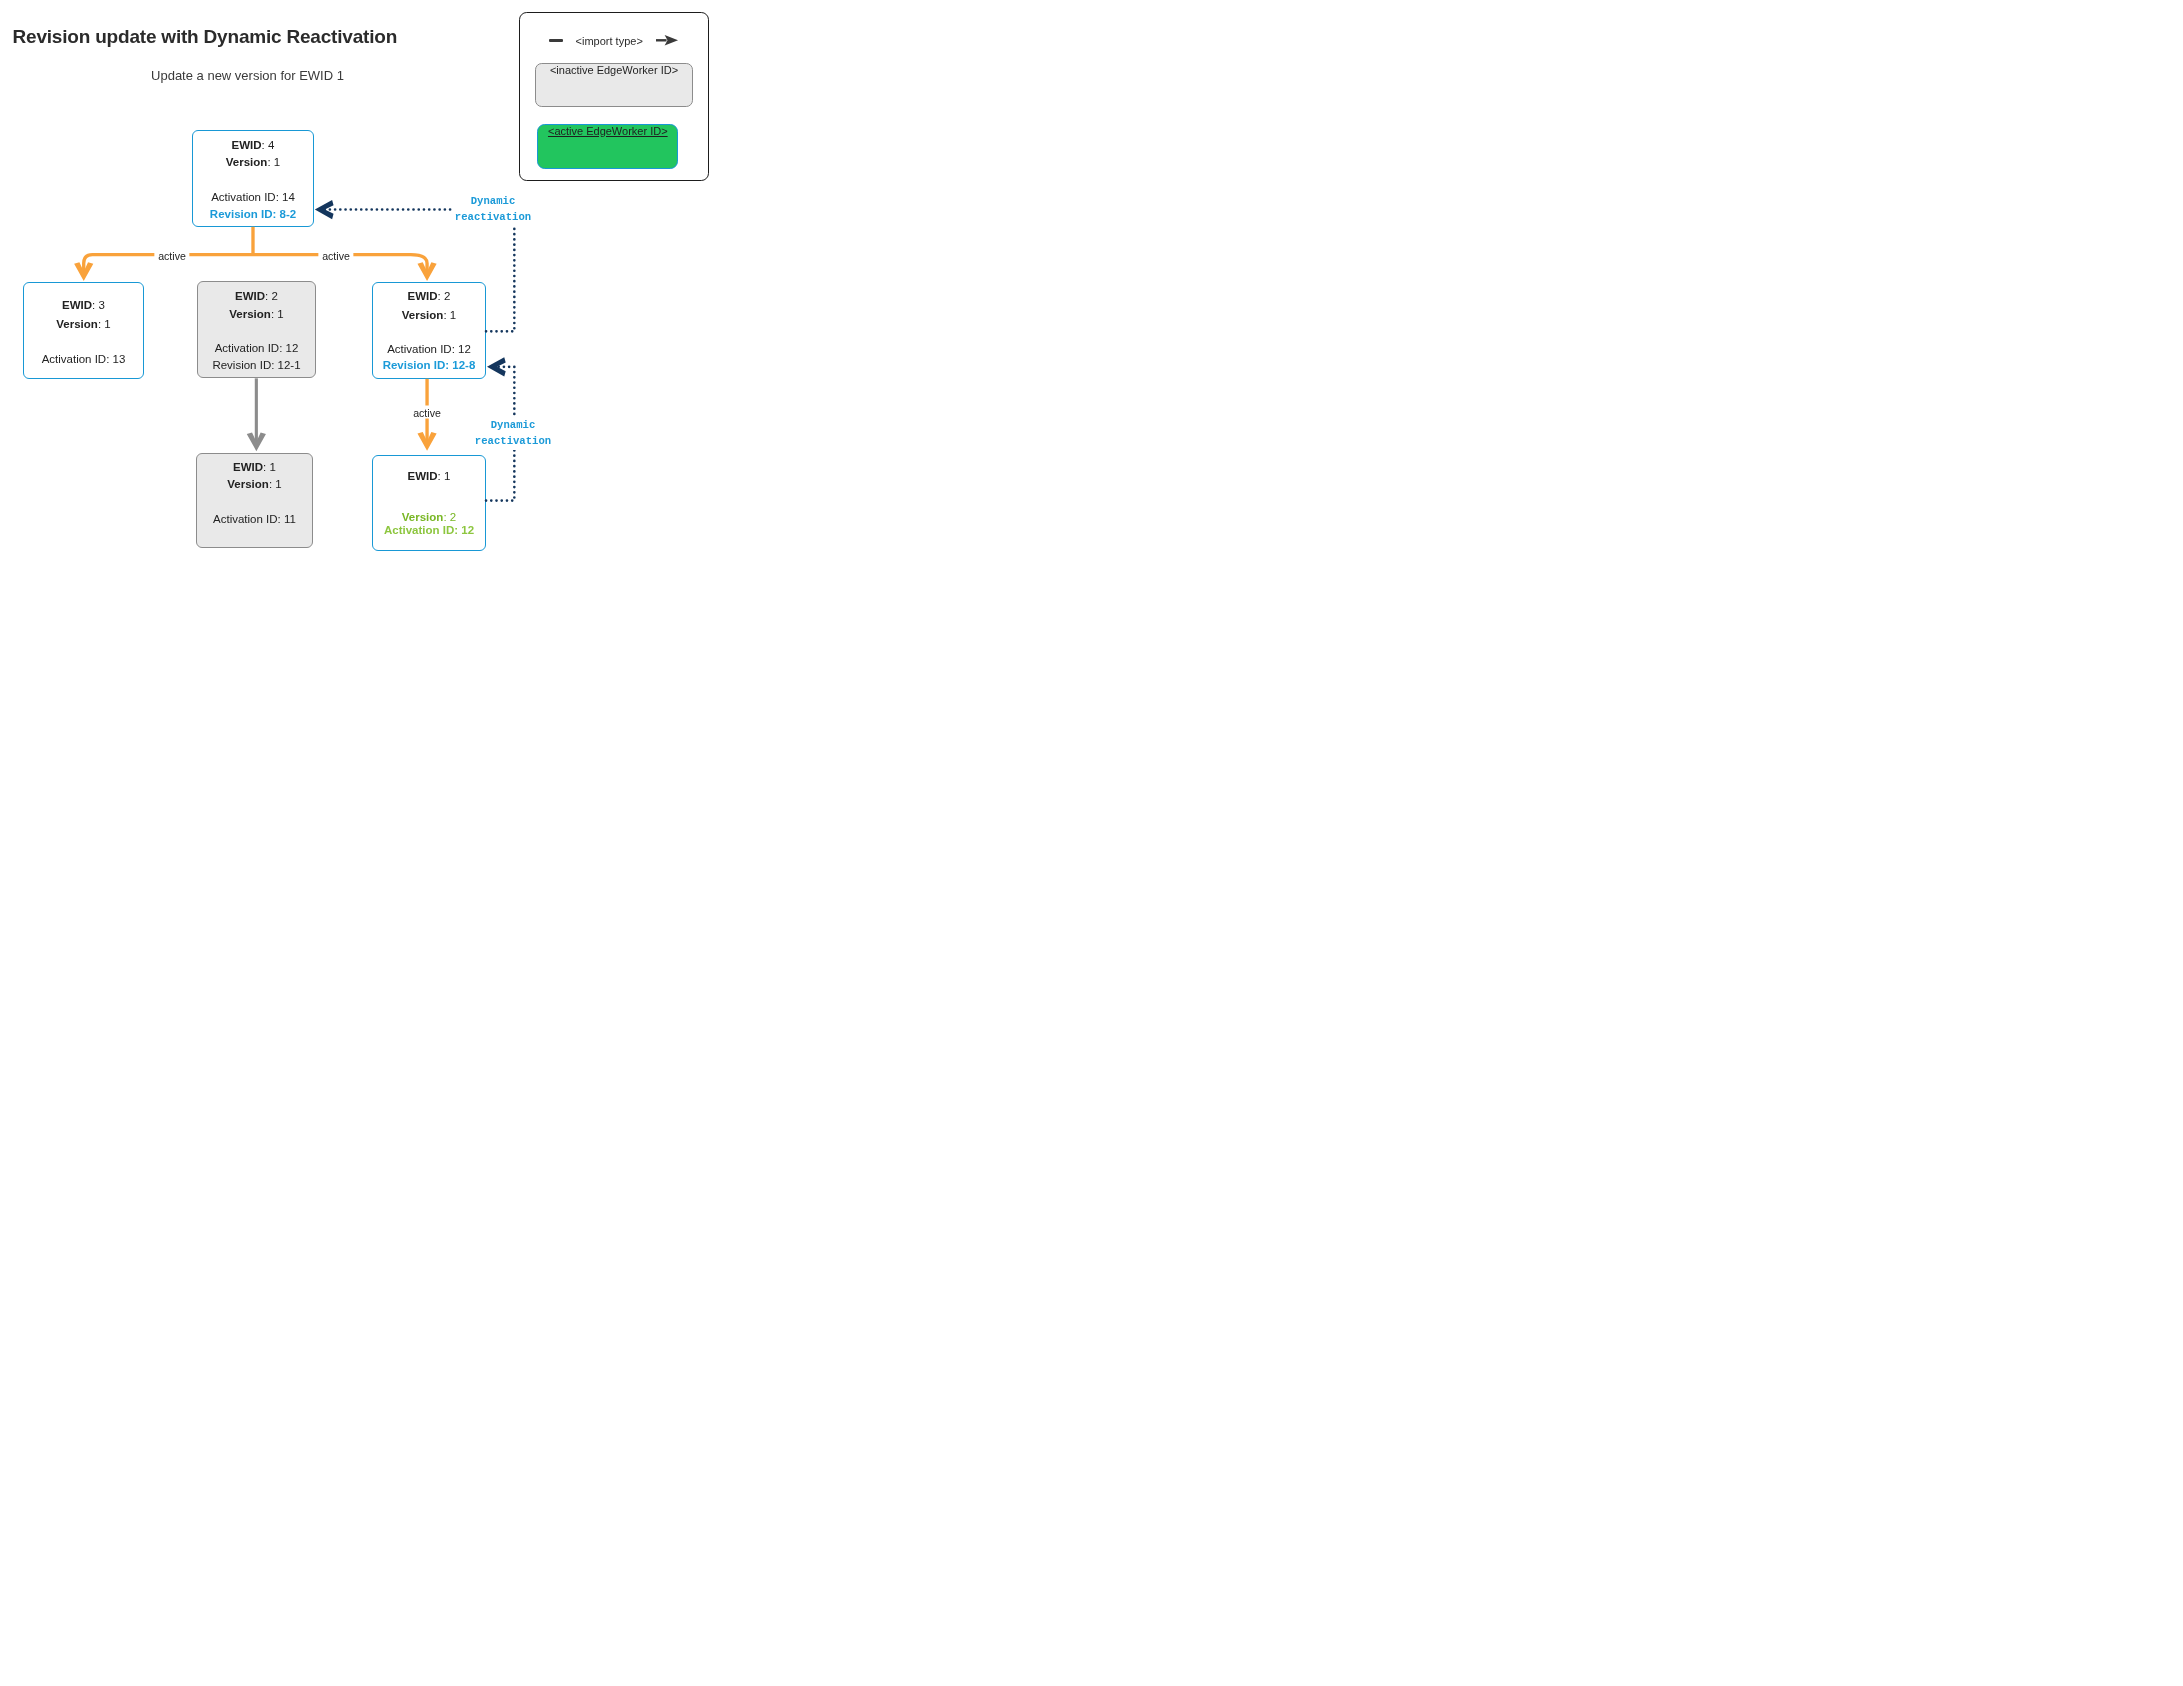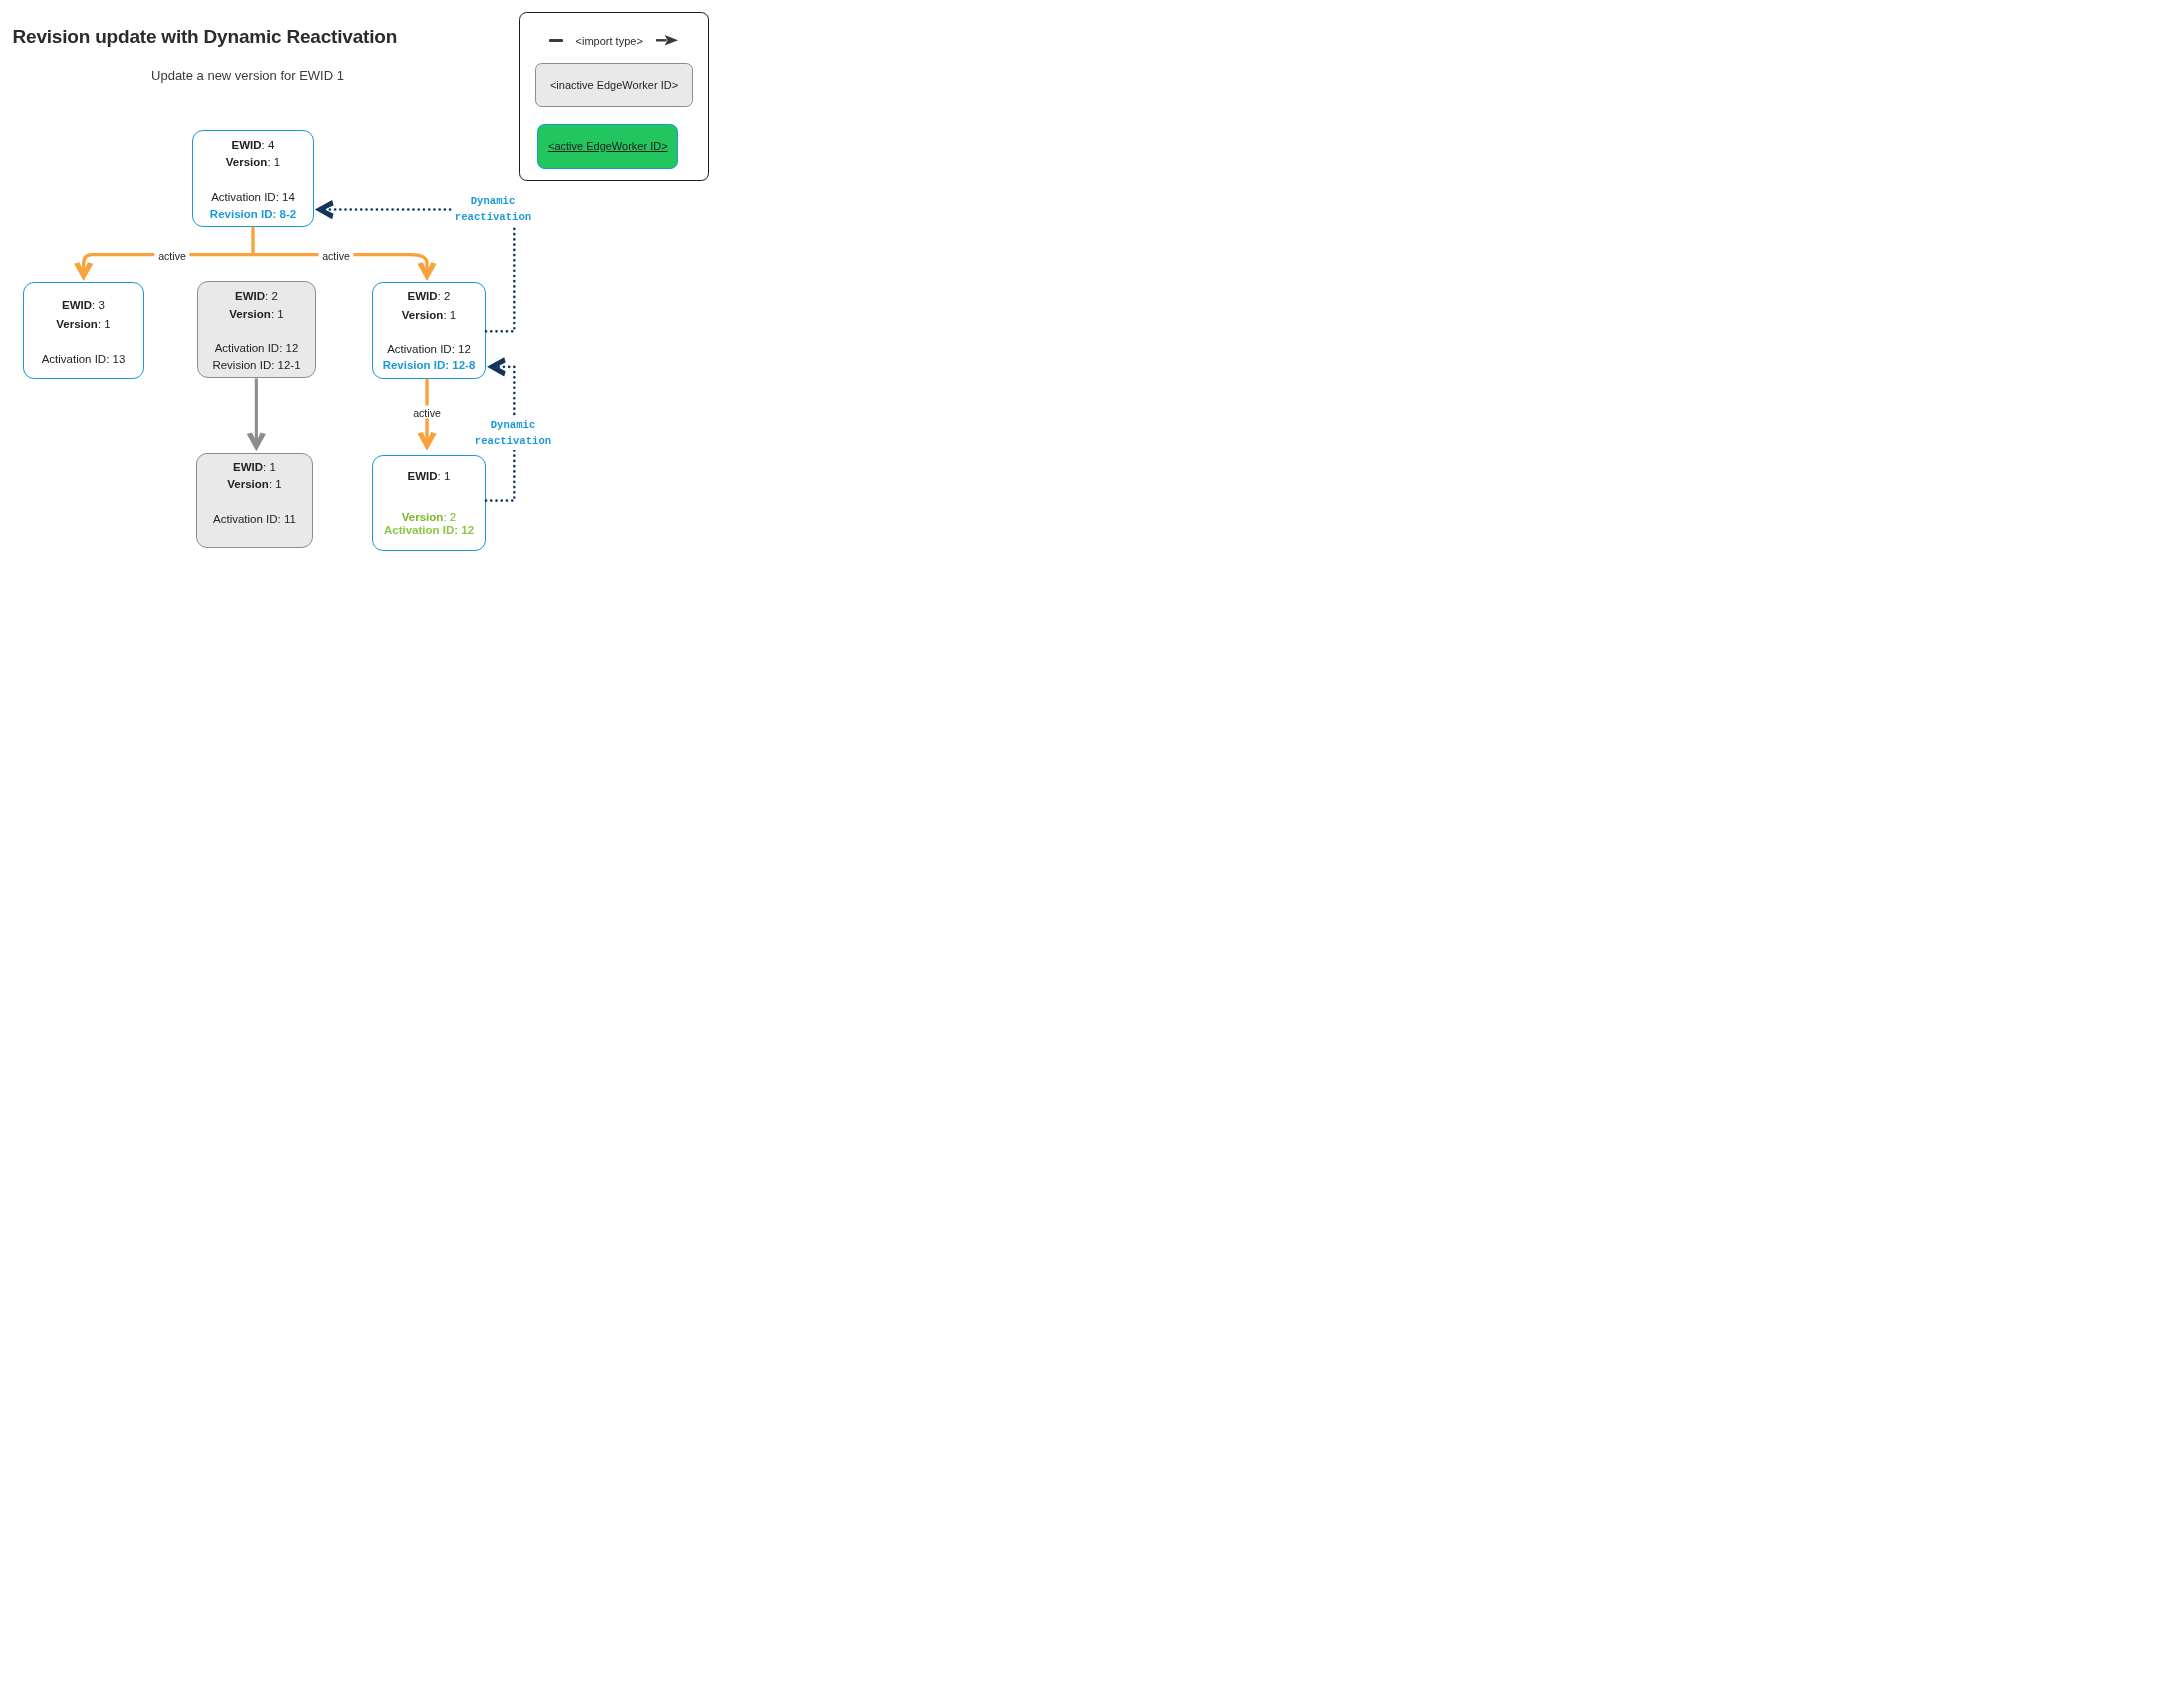--- a/index.html
+++ b/index.html
@@ -7,26 +7,26 @@
   #canvas{position:relative;width:728px;height:562px;background:#fff;overflow:hidden;}
 
   .title{position:absolute;left:12.5px;top:26px;font-size:19px;font-weight:bold;color:var(--text-dark);letter-spacing:-0.2px;}
   .subtitle{position:absolute;left:110px;top:68px;width:275px;text-align:center;font-size:13px;color:#3a3a3a;}
 
   
   .legend{position:absolute;left:519px;top:11.5px;width:190px;height:169px;border:1.7px solid #1d1d1d;border-radius:7.7px;box-sizing:border-box;background:#fff;}
   .legend-row1{position:absolute;left:0;top:22px;width:100%;display:flex;align-items:center;justify-content:center;gap:13px;}
   .legend-dash{width:13.4px;height:2.4px;background:#3a3a3a;border-radius:1px;}
   .legend-import{font-size:11px;color:#2b2b2b;}
-  .legend-box{position:absolute;box-sizing:border-box;display:flex;align-items:center;justify-content:center;font-size:11px;color:#1f1f1f;}
+  .legend-box{position:absolute;box-sizing:border-box;display:flex;justify-content:center;font-size:11px;color:#1f1f1f;}
   .legend-box.gray{left:15px;top:50px;width:158px;height:44px;background:var(--inactive-fill);border:1.4px solid var(--inactive-border);border-radius:6.7px;}
   .legend-box.blue{left:17.3px;top:111px;width:141px;height:45px;background:#22c55e;border:1.4px solid var(--active-blue);border-radius:7.7px;text-decoration:underline;}
 
   
-  .node{position:absolute;box-sizing:border-box;border-radius:11px;background:#fff;z-index:2;}
+  .node{position:absolute;box-sizing:border-box;border-radius:6px;background:#fff;z-index:2;}
   .node.blue{border:1.9px solid var(--active-blue);}
   .node.gray{border:1.9px solid var(--inactive-border);background:var(--inactive-fill);}
   .nrow{position:absolute;left:0;width:100%;text-align:center;font-size:11.5px;color:#222;line-height:16.3px;white-space:nowrap;}
   .nrow .b{font-weight:bold;}
   .nrow.rev-blue{color:var(--label-blue);font-weight:bold;}
   .nrow.ver-green{color:var(--green-version);margin-top:24px;}
   .nrow.act-green{color:var(--green-activation);font-weight:bold;}
 
   
   .flabel{position:absolute;transform:translate(-50%,-50%);background:#fff;padding:0.5px 3.8px;font-size:10.6px;color:#242424;z-index:4;white-space:nowrap;}

